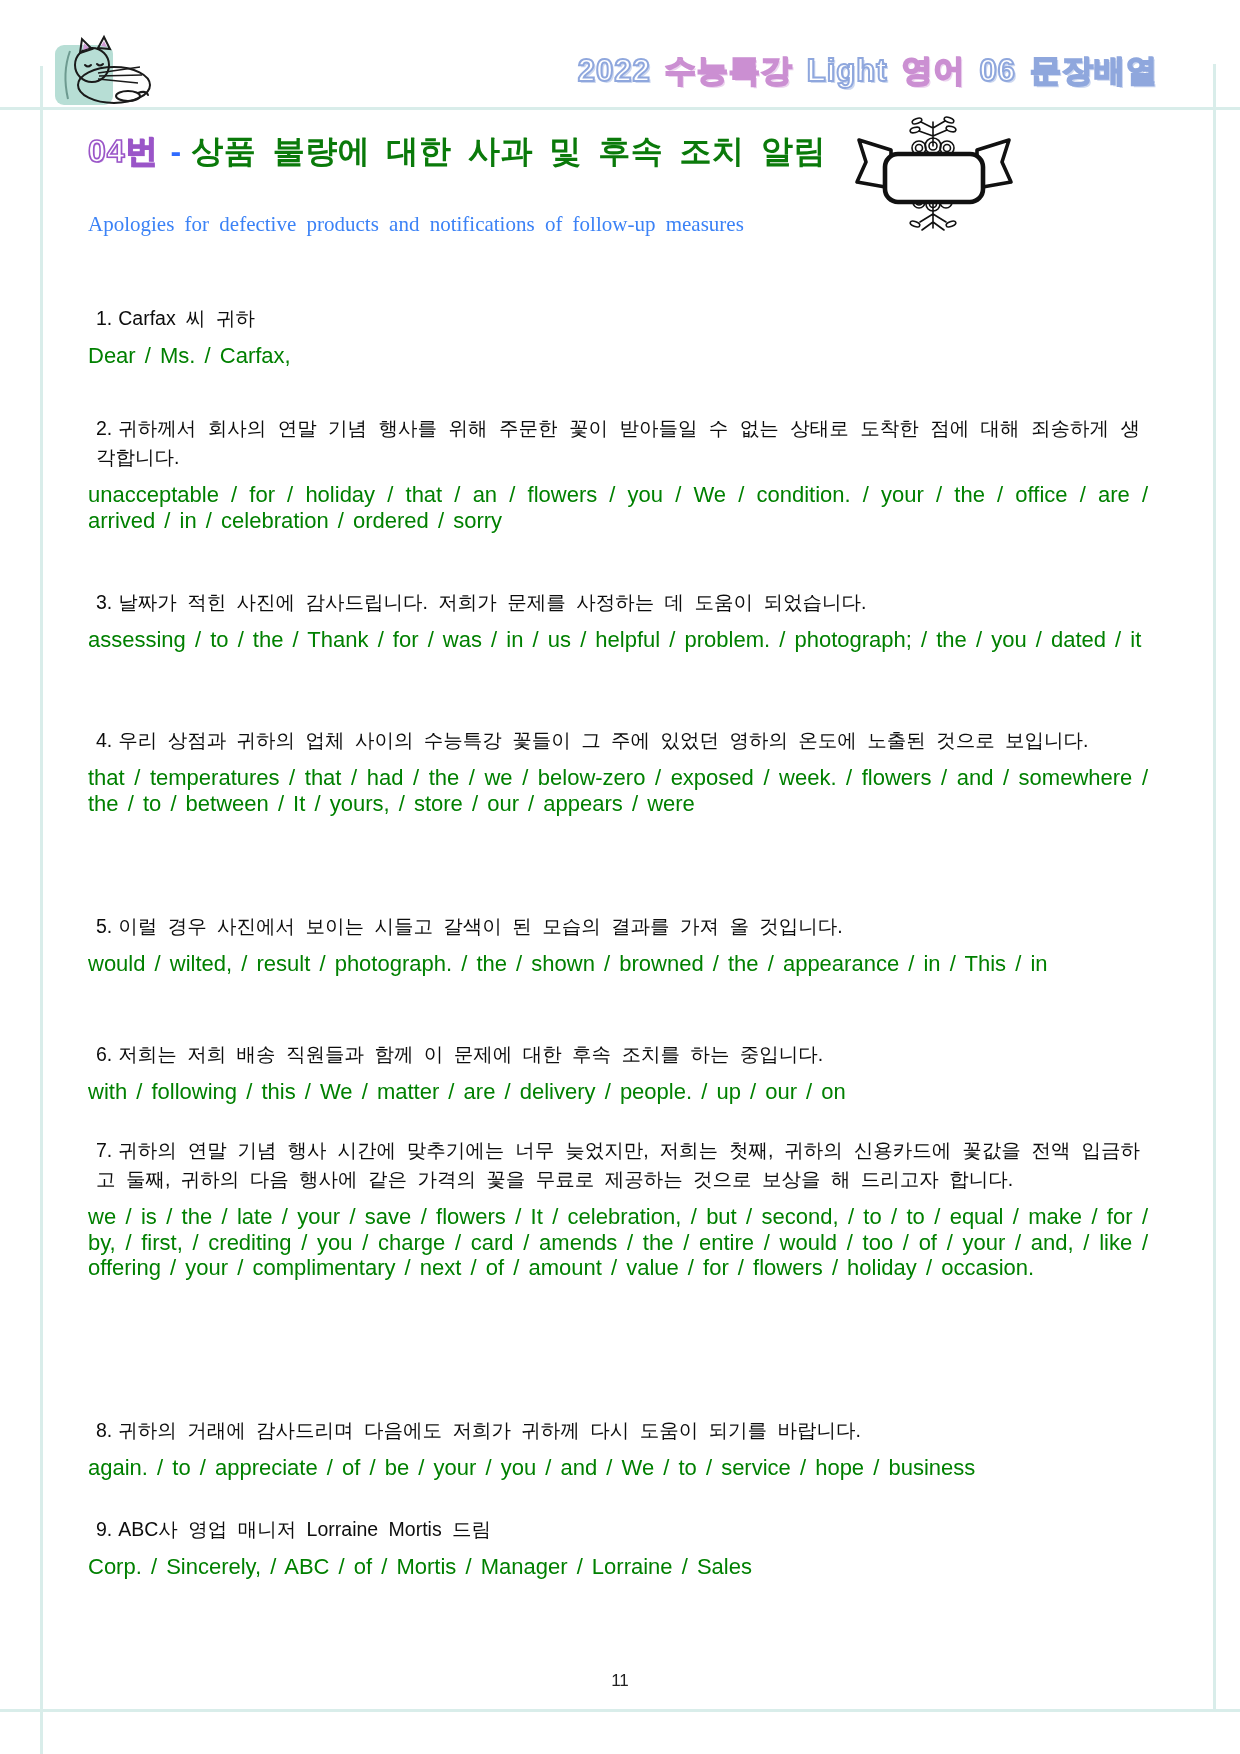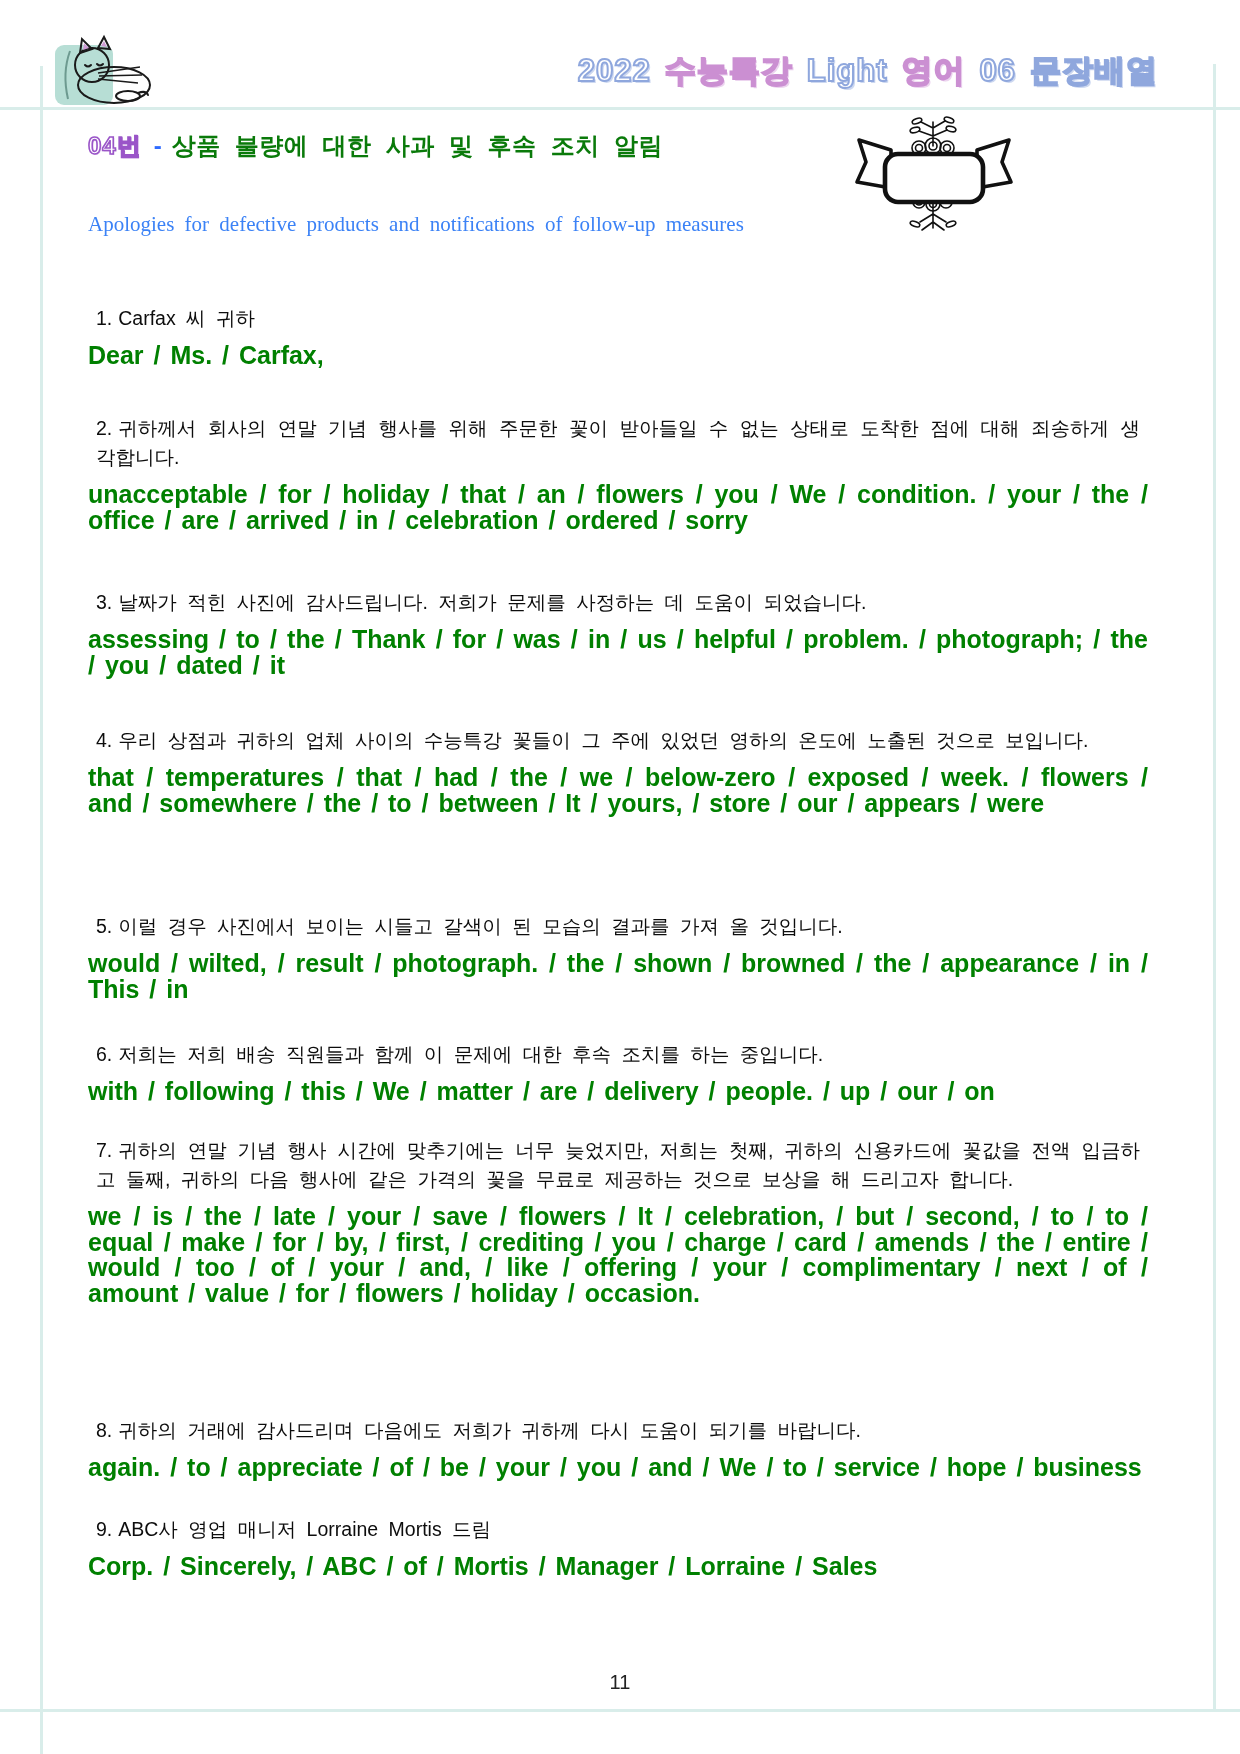--- a/index.html
+++ b/index.html
@@ -20,45 +20,45 @@
   
   .page-title{
     position:absolute;top:50px;right:82px;white-space:nowrap;
     font-size:31px;font-weight:bold;letter-spacing:1px;
   }
   .tp{margin-left:14px;-webkit-text-fill-color:#ffffff;}
   .tp.blue{color:#8fa7dd;-webkit-text-stroke:2px #8fa7dd;text-shadow:2px 2px 0 #cdd8f0;}
   .tp.pink{color:#0f172a;-webkit-text-stroke:2px #cb8fd2;text-shadow:2px 2px 0 #ecd4ef;}
 
   
-  .heading{position:absolute;left:88px;top:130px;font-size:24px;font-weight:bold;white-space:nowrap;}
+  .heading{position:absolute;left:88px;top:130px;font-size:32px;font-weight:bold;white-space:nowrap;}
   .hnum{color:#9a55c8;-webkit-text-fill-color:#ffffff;-webkit-text-stroke:1.6px #9a55c8;text-shadow:1px 1px 0 #d9bce9;letter-spacing:1px;}
   .hdash{color:#2f6bff;margin:0 10px 0 12px;}
   .htext{color:#0a7a0a;word-spacing:7px;letter-spacing:0.5px;}
 
   
   .banner{position:absolute;left:851px;top:114px;}
 
   
   .subtitle{
     position:absolute;left:88px;top:212px;width:880px;
     font-family:"Liberation Serif","DejaVu Serif",serif;
     font-size:21px;color:#3b82f6;word-spacing:5px;
   }
 
   
   .item{position:absolute;left:88px;width:1060px;}
   .kr{margin:8px;font-size:19.5px;line-height:29px;color:#0d0d0d;text-align:justify;word-spacing:5px;}
   .kr .num{margin-right:6px;}
-  .en{margin:10px 0 0 0;font-size:25px;line-height:25.5px;color:#008000;text-align:justify;word-spacing:3px;font-weight:700;}
+  .en{margin:10px 0 0 0;font-size:22px;line-height:25.5px;color:#008000;text-align:justify;word-spacing:3px;font-weight:400;}
   .i1{top:296px;} .i2{top:406px;} .i3{top:580px;} .i4{top:718px;}
   .i5{top:904px;} .i6{top:1032px;} .i7{top:1128px;} .i8{top:1408px;} .i9{top:1507px;}
 
   
-  .pagenum{position:absolute;left:0;right:0;top:1671px;text-align:center;font-size:20px;color:#222;}
+  .pagenum{position:absolute;left:0;right:0;top:1671px;text-align:center;font-size:17px;color:#222;}
   svg .ink{stroke:#1a1a1a;fill:none;stroke-width:2;stroke-linecap:round;}
 </style>
 </head>
 <body>
 
 <div class="bline b-top"></div>
 <div class="bline b-bottom"></div>
 <div class="bline b-left"></div>
 <div class="bline b-right"></div>
 

